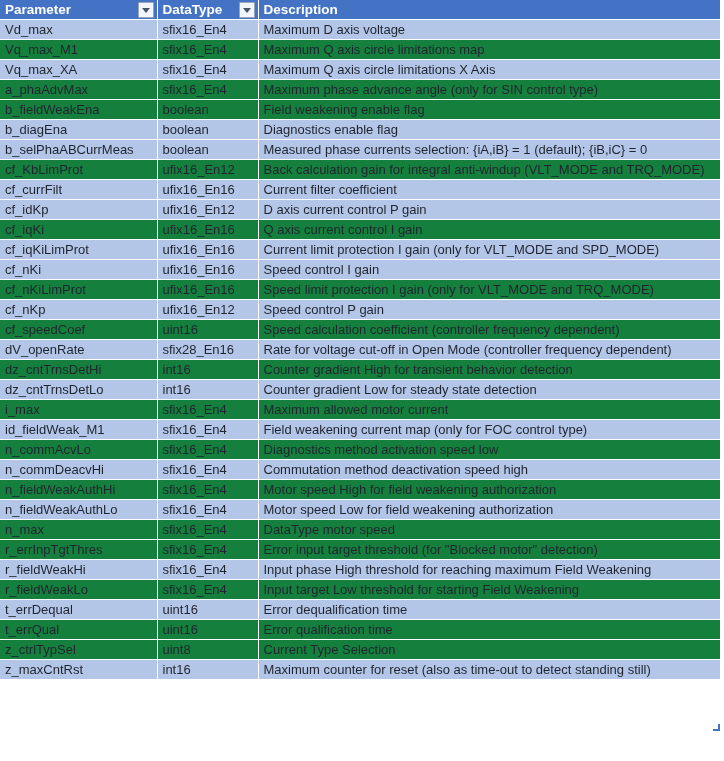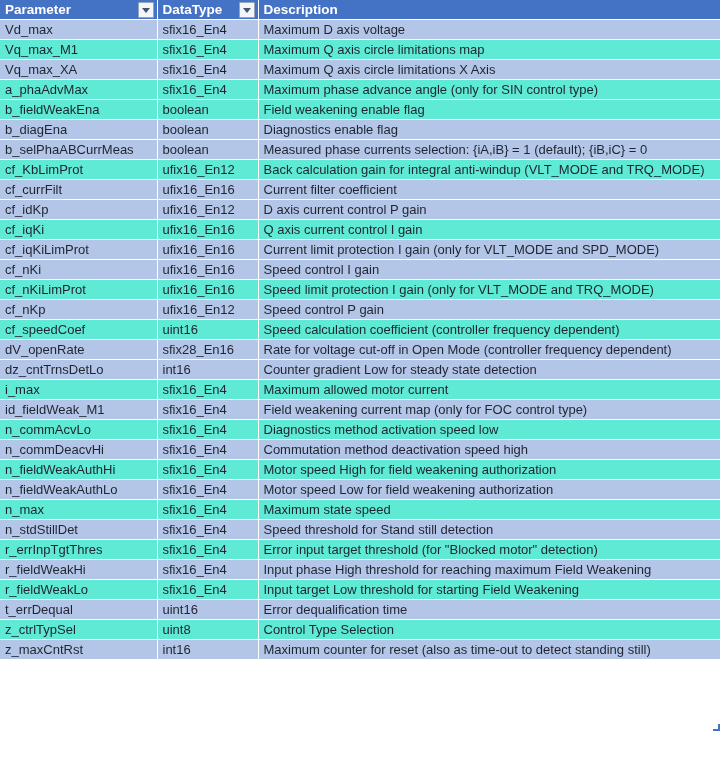--- a/index.html
+++ b/index.html
@@ -34,21 +34,21 @@
     font-weight:700;
     text-align:left;
     position:relative;
   }
   tbody td{
     font-size:13px;
     color:#1F2430;
     line-height:19px;
   }
   tr.dark td{background:#B4C6E7;}
-  tr.light td{background:#5eead4;}
+  tr.light td{background:#15803d;}
   .filter-btn{
     position:absolute;
     top:2px;right:3px;
     width:16px;height:16px;
     background:#F2F5FA;
     border:1px solid #98A5B8;
     border-radius:1px;
     box-sizing:border-box;
     display:flex;align-items:center;justify-content:center;
     cursor:pointer;
@@ -176,20 +176,25 @@
         <tr class="row light">
           <td>cf_speedCoef</td>
           <td>uint16</td>
           <td>Speed calculation coefficient (controller frequency dependent)</td>
         </tr>
         <tr class="row dark">
           <td>dV_openRate</td>
           <td>sfix28_En16</td>
           <td>Rate for voltage cut-off in Open Mode (controller frequency dependent)</td>
         </tr>
+        <tr class="row light">
+          <td>dz_cntTrnsDetHi</td>
+          <td>int16</td>
+          <td>Counter gradient High for transient behavior detection</td>
+        </tr>
         <tr class="row dark">
           <td>dz_cntTrnsDetLo</td>
           <td>int16</td>
           <td>Counter gradient Low for steady state detection</td>
         </tr>
         <tr class="row light">
           <td>i_max</td>
           <td>sfix16_En4</td>
           <td>Maximum allowed motor current</td>
         </tr>
@@ -214,26 +219,21 @@
           <td>Motor speed High for field weakening authorization</td>
         </tr>
         <tr class="row dark">
           <td>n_fieldWeakAuthLo</td>
           <td>sfix16_En4</td>
           <td>Motor speed Low for field weakening authorization</td>
         </tr>
         <tr class="row light">
           <td>n_max</td>
           <td>sfix16_En4</td>
-          <td>Maximum state speed</td>
-        </tr>
-        <tr class="row dark">
-          <td>n_stdStillDet</td>
-          <td>sfix16_En4</td>
-          <td>Speed threshold for Stand still detection</td>
+          <td>DataType motor speed</td>
         </tr>
         <tr class="row light">
           <td>r_errInpTgtThres</td>
           <td>sfix16_En4</td>
           <td>Error input target threshold (for "Blocked motor" detection)</td>
         </tr>
         <tr class="row dark">
           <td>r_fieldWeakHi</td>
           <td>sfix16_En4</td>
           <td>Input phase High threshold for reaching maximum Field Weakening</td>
@@ -242,23 +242,28 @@
           <td>r_fieldWeakLo</td>
           <td>sfix16_En4</td>
           <td>Input target Low threshold for starting Field Weakening</td>
         </tr>
         <tr class="row dark">
           <td>t_errDequal</td>
           <td>uint16</td>
           <td>Error dequalification time</td>
         </tr>
         <tr class="row light">
+          <td>t_errQual</td>
+          <td>uint16</td>
+          <td>Error qualification time</td>
+        </tr>
+        <tr class="row light">
           <td>z_ctrlTypSel</td>
           <td>uint8</td>
-          <td>Control Type Selection</td>
+          <td>Current Type Selection</td>
         </tr>
         <tr class="row dark">
           <td>z_maxCntRst</td>
           <td>int16</td>
           <td>Maximum counter for reset (also as time-out to detect standing still)</td>
         </tr>
       </tbody>
   </table>
   <div class="resize-handle"></div>
 </div>

